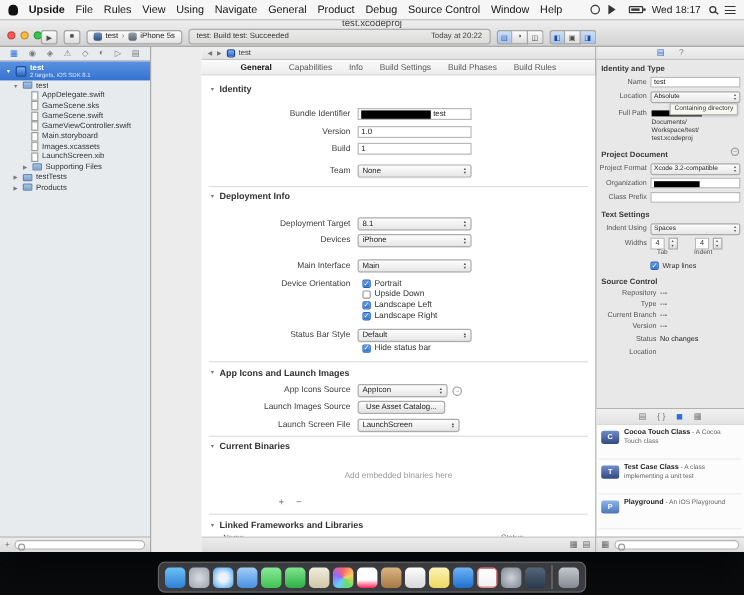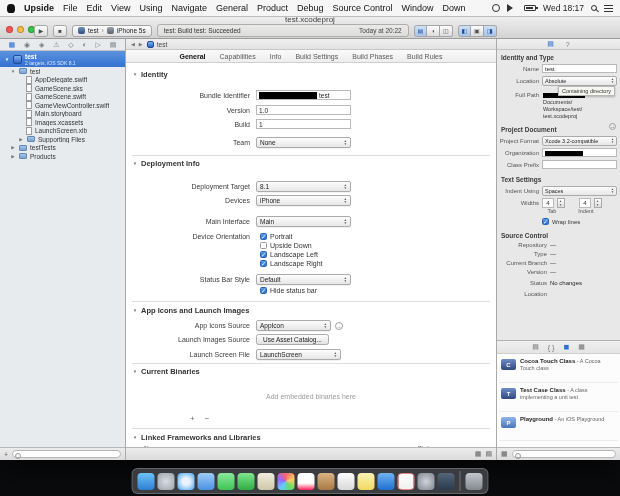--- a/index.html
+++ b/index.html
@@ -64,21 +64,21 @@
   .tri-d::before{content:"\25BC";}
   .tri-r::before{content:"\25B6";}
   .nav-project .tri-d{color:#fff;}
   .icon-folder{width:8px;height:6px;border-radius:1px;background:linear-gradient(#a8c4e4,#7ba3d0);border:0.5px solid #6689b4;flex:none;}
   .icon-file{width:6px;height:8px;background:#fdfdfd;border:0.5px solid #9b9b9b;flex:none;}
   .nav-label{white-space:nowrap;overflow:hidden;}
   .g-plus::before{content:"+";}
   .g-minus::before{content:"\2212";}
 
   
-  .editor{flex:1;display:flex;flex-direction:column;min-width:0;background:#fff;}
+  .editor{flex:1;display:flex;flex-direction:column;min-width:0;background:#fff;margin-left:42px;}
   .jumpbar{height:11px;flex:none;background:linear-gradient(#f0f0f0,#e2e2e2);border-bottom:1px solid #c6c6c6;display:flex;align-items:center;gap:4px;padding:0 5px;font-size:6.5px;color:#444;}
   .jb-arrow{font-size:5px;color:#777;}
   .jb-back::before{content:"\25C0";}
   .jb-fwd::before{content:"\25B6";}
   .crumb{display:flex;align-items:center;gap:3px;}
   .crumb .icon-proj{width:7px;height:7px;}
   .edit-tabs{height:13px;flex:none;background:linear-gradient(#fafafa,#ededed);border-bottom:1px solid #cfcfcf;display:flex;align-items:center;justify-content:center;gap:14px;font-size:7px;color:#5a5a5a;}
   .edit-tabs .sel{color:#111;font-weight:bold;}
   .edit-content{flex:1;position:relative;overflow:hidden;background:#fff;}
   .sec-h{position:absolute;left:6px;display:flex;align-items:center;gap:3px;font-size:7.5px;font-weight:bold;color:#333;}
@@ -142,30 +142,30 @@
 </style>
 </head>
 <body>
 
 <div class="screen">
 
   <div class="menubar">
     <span class="apple"></span>
     <span class="menu app">Upside</span>
     <span class="menu">File</span>
-    <span class="menu">Edit</span>
+    <span class="menu">Rules</span>
     <span class="menu">View</span>
     <span class="menu">Using</span>
     <span class="menu">Navigate</span>
     <span class="menu">General</span>
     <span class="menu">Product</span>
     <span class="menu">Debug</span>
     <span class="menu">Source Control</span>
     <span class="menu">Window</span>
-    <span class="menu">Down</span>
+    <span class="menu">Help</span>
     <span class="mspacer"></span>
     <span class="mright">
       <span class="mi-circle"></span>
       <span class="mi-vol"></span>
       <span class="mi-batt"></span>
       <span>Wed 18:17</span>
       <span class="mi-mag"></span>
       <span class="mi-burger"></span>
     </span>
   </div>

